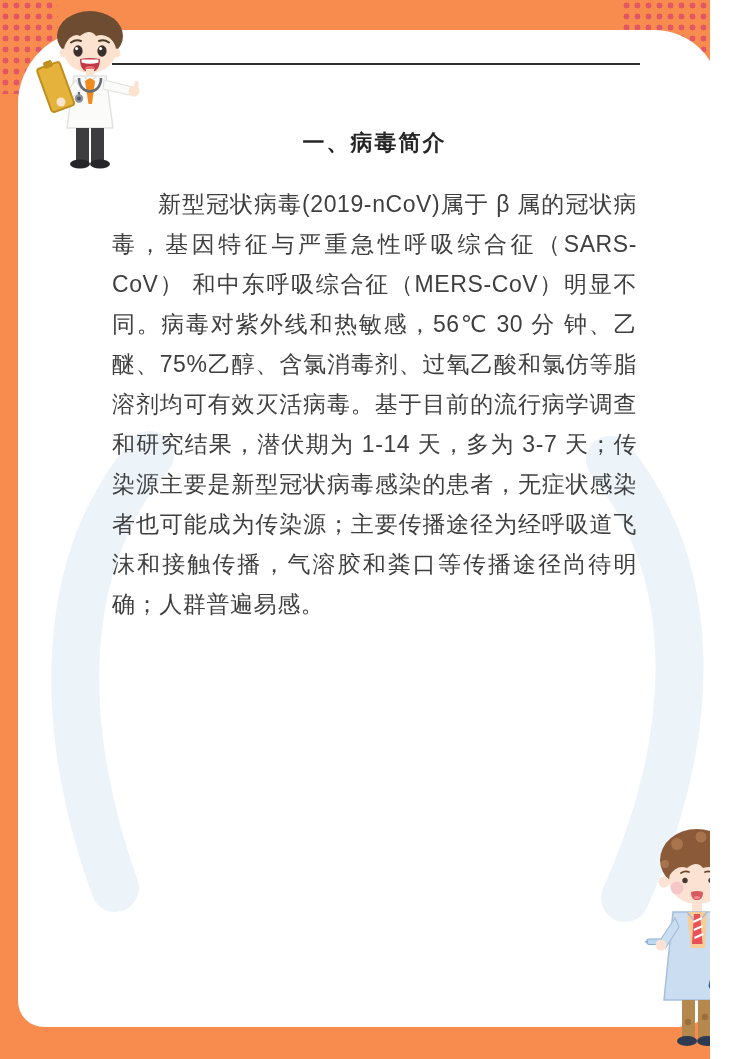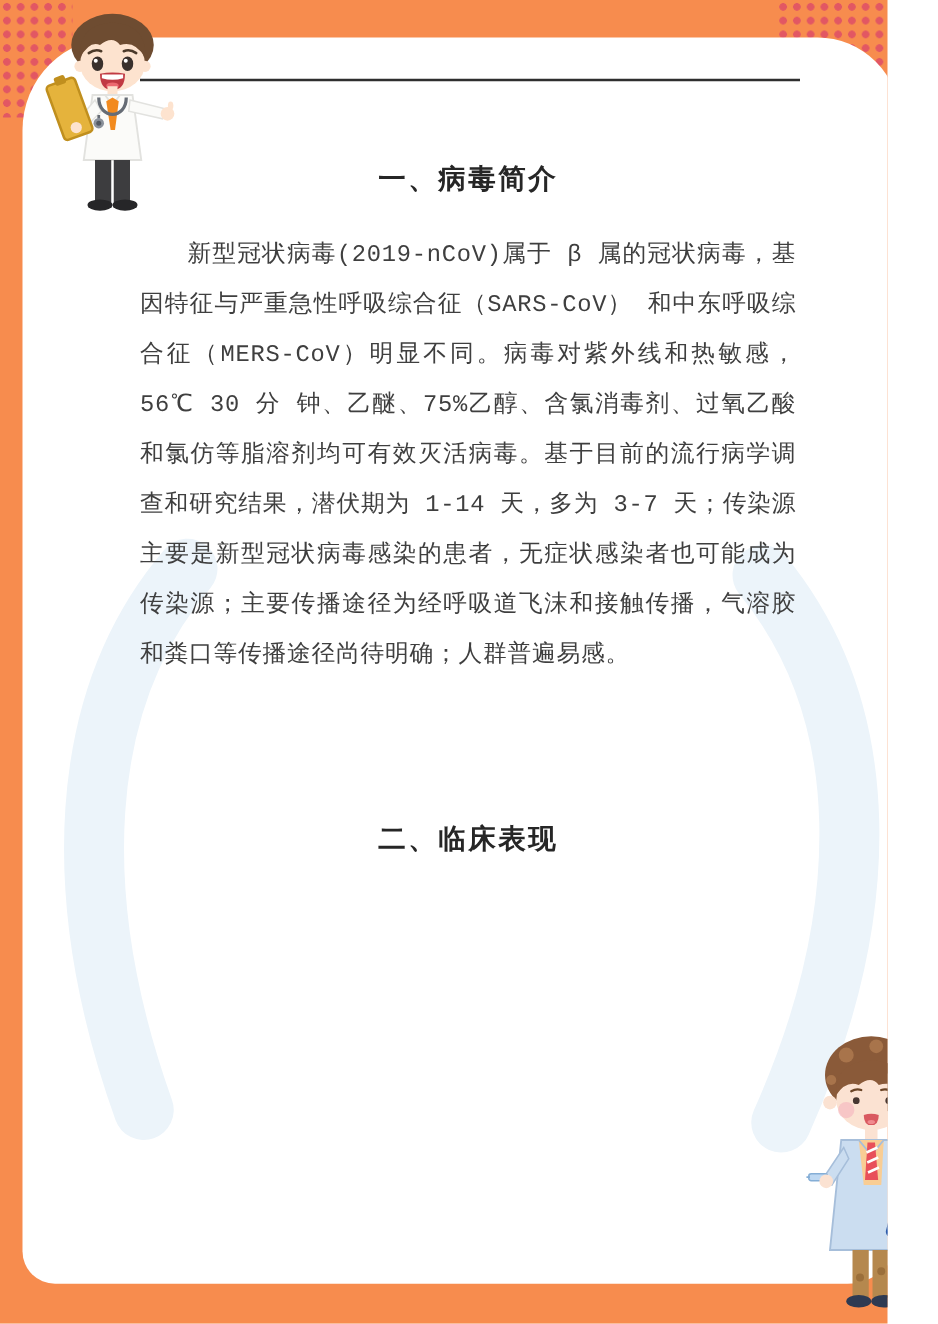--- a/index.html
+++ b/index.html
@@ -42,22 +42,22 @@
   }
   .sec-heading{
     margin:0;text-align:center;
     font-size:22px;font-weight:bold;color:var(--heading);
     letter-spacing:2px;line-height:30px;
   }
   .sec-heading.h1{margin-top:98px;}
   .sec-heading.h2{margin-top:112px;}
   .sec-para{
     margin:26px 0 0 0;
-    font-size:19px;line-height:40px;letter-spacing:0.6px;
-    text-align:justify;text-indent:2em;font-family:Liberation Mono, monospace;
+    font-size:23px;line-height:40px;letter-spacing:0.6px;
+    text-align:justify;text-indent:2em;
   }
   .doctor{position:absolute;}
   .doctor.one{left:34px;top:6px;width:112px;height:164px;}
   .doctor.two{left:645px;top:824px;width:103px;height:226px;}
 </style>
 </head>
 <body>
 
 <div class="page">
 
@@ -70,21 +70,20 @@
     <svg class="wm" viewBox="0 0 702 997" xmlns="http://www.w3.org/2000/svg">
       <path d="M132 425 C 42 530, 37 690, 97 858" fill="none" style="stroke:var(--watermark)" stroke-width="48" stroke-linecap="round"></path>
       <path d="M592 430 C 682 540, 682 700, 607 868" fill="none" style="stroke:var(--watermark)" stroke-width="48" stroke-linecap="round"></path>
     </svg>
 
     <div class="divider"></div>
 
     <div class="content">
       <h2 class="sec-heading h1">一、病毒简介</h2>
       <p class="sec-para">新型冠状病毒(2019-nCoV)属于 β 属的冠状病毒，基因特征与严重急性呼吸综合征（SARS-CoV） 和中东呼吸综合征（MERS-CoV）明显不同。病毒对紫外线和热敏感，56℃ 30 分 钟、乙醚、75%乙醇、含氯消毒剂、过氧乙酸和氯仿等脂溶剂均可有效灭活病毒。基于目前的流行病学调查和研究结果，潜伏期为 1-14 天，多为 3-7 天；传染源主要是新型冠状病毒感染的患者，无症状感染者也可能成为传染源；主要传播途径为经呼吸道飞沫和接触传播，气溶胶和粪口等传播途径尚待明确；人群普遍易感。</p>
-      <h2 class="sec-heading h2">二、临床表现</h2>
     </div>
   </div>
 
   <svg class="doctor one" viewBox="0 0 112 164" xmlns="http://www.w3.org/2000/svg">
     <ellipse cx="56" cy="30" rx="33" ry="25" fill="#6E4C31"></ellipse>
     <circle cx="30" cy="47" r="4.5" fill="#FDE3CF"></circle>
     <circle cx="82" cy="47" r="4.5" fill="#FDE3CF"></circle>
     <ellipse cx="56" cy="45" rx="26" ry="22" fill="#FDE3CF"></ellipse>
     <path d="M30 40 Q28 14 56 12 Q84 14 82 40 Q74 26 62 30 Q56 22 46 30 Q38 26 30 40 Z" fill="#6E4C31"></path>
     <path d="M37 36.5 q5 -3.5 10 -1.5" stroke="#4C3A2A" stroke-width="2" fill="none" stroke-linecap="round"></path>

